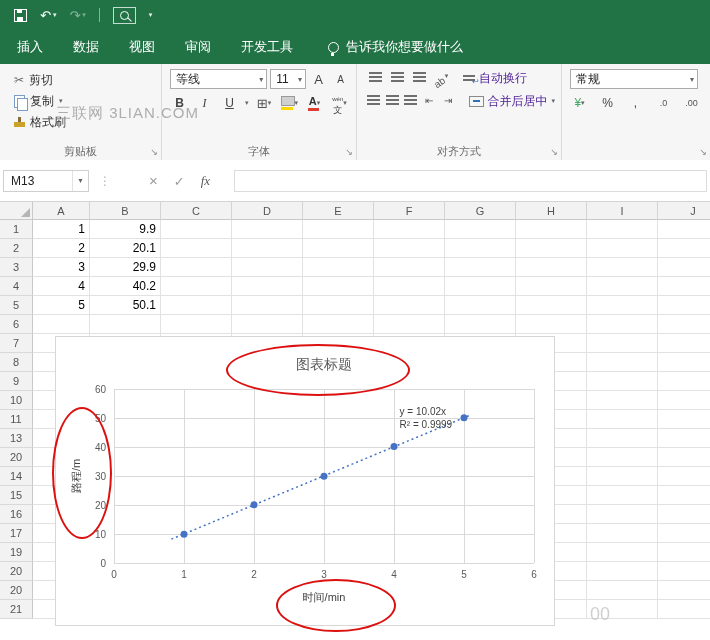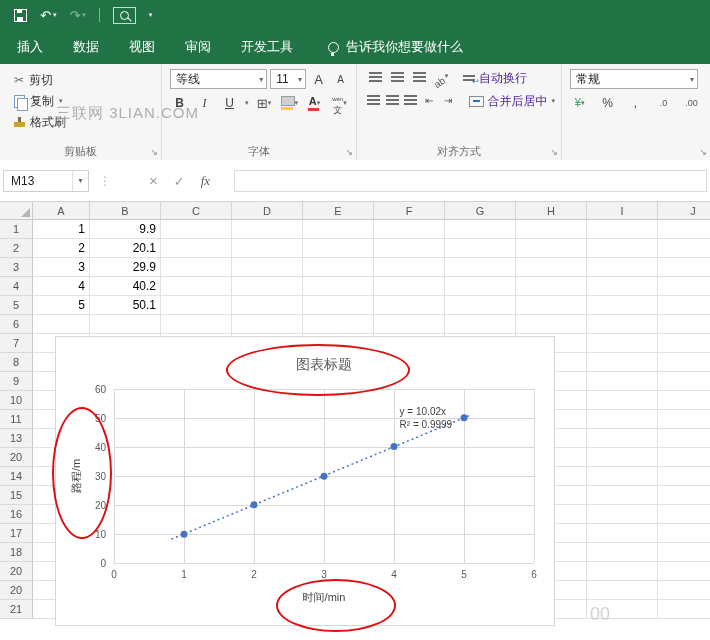--- a/index.html
+++ b/index.html
@@ -560,21 +560,21 @@
           <div class="cell" style="width: 71px;"></div>
           <div class="cell" style="width: 71px;"></div>
           <div class="cell" style="width: 71px;"></div>
           <div class="cell" style="width: 71px;"></div>
           <div class="cell" style="width: 71px;"></div>
           <div class="cell" style="width: 71px;"></div>
           <div class="cell" style="width: 71px;"></div>
           <div class="cell" style="width: 71px;"></div>
         </div>
         <div class="grow">
-          <div class="rowh">18</div>
+          <div class="rowh">19</div>
           <div class="cell" style="width: 57px;"></div>
           <div class="cell" style="width: 71px;"></div>
           <div class="cell" style="width: 71px;"></div>
           <div class="cell" style="width: 71px;"></div>
           <div class="cell" style="width: 71px;"></div>
           <div class="cell" style="width: 71px;"></div>
           <div class="cell" style="width: 71px;"></div>
           <div class="cell" style="width: 71px;"></div>
           <div class="cell" style="width: 71px;"></div>
           <div class="cell" style="width: 71px;"></div>

